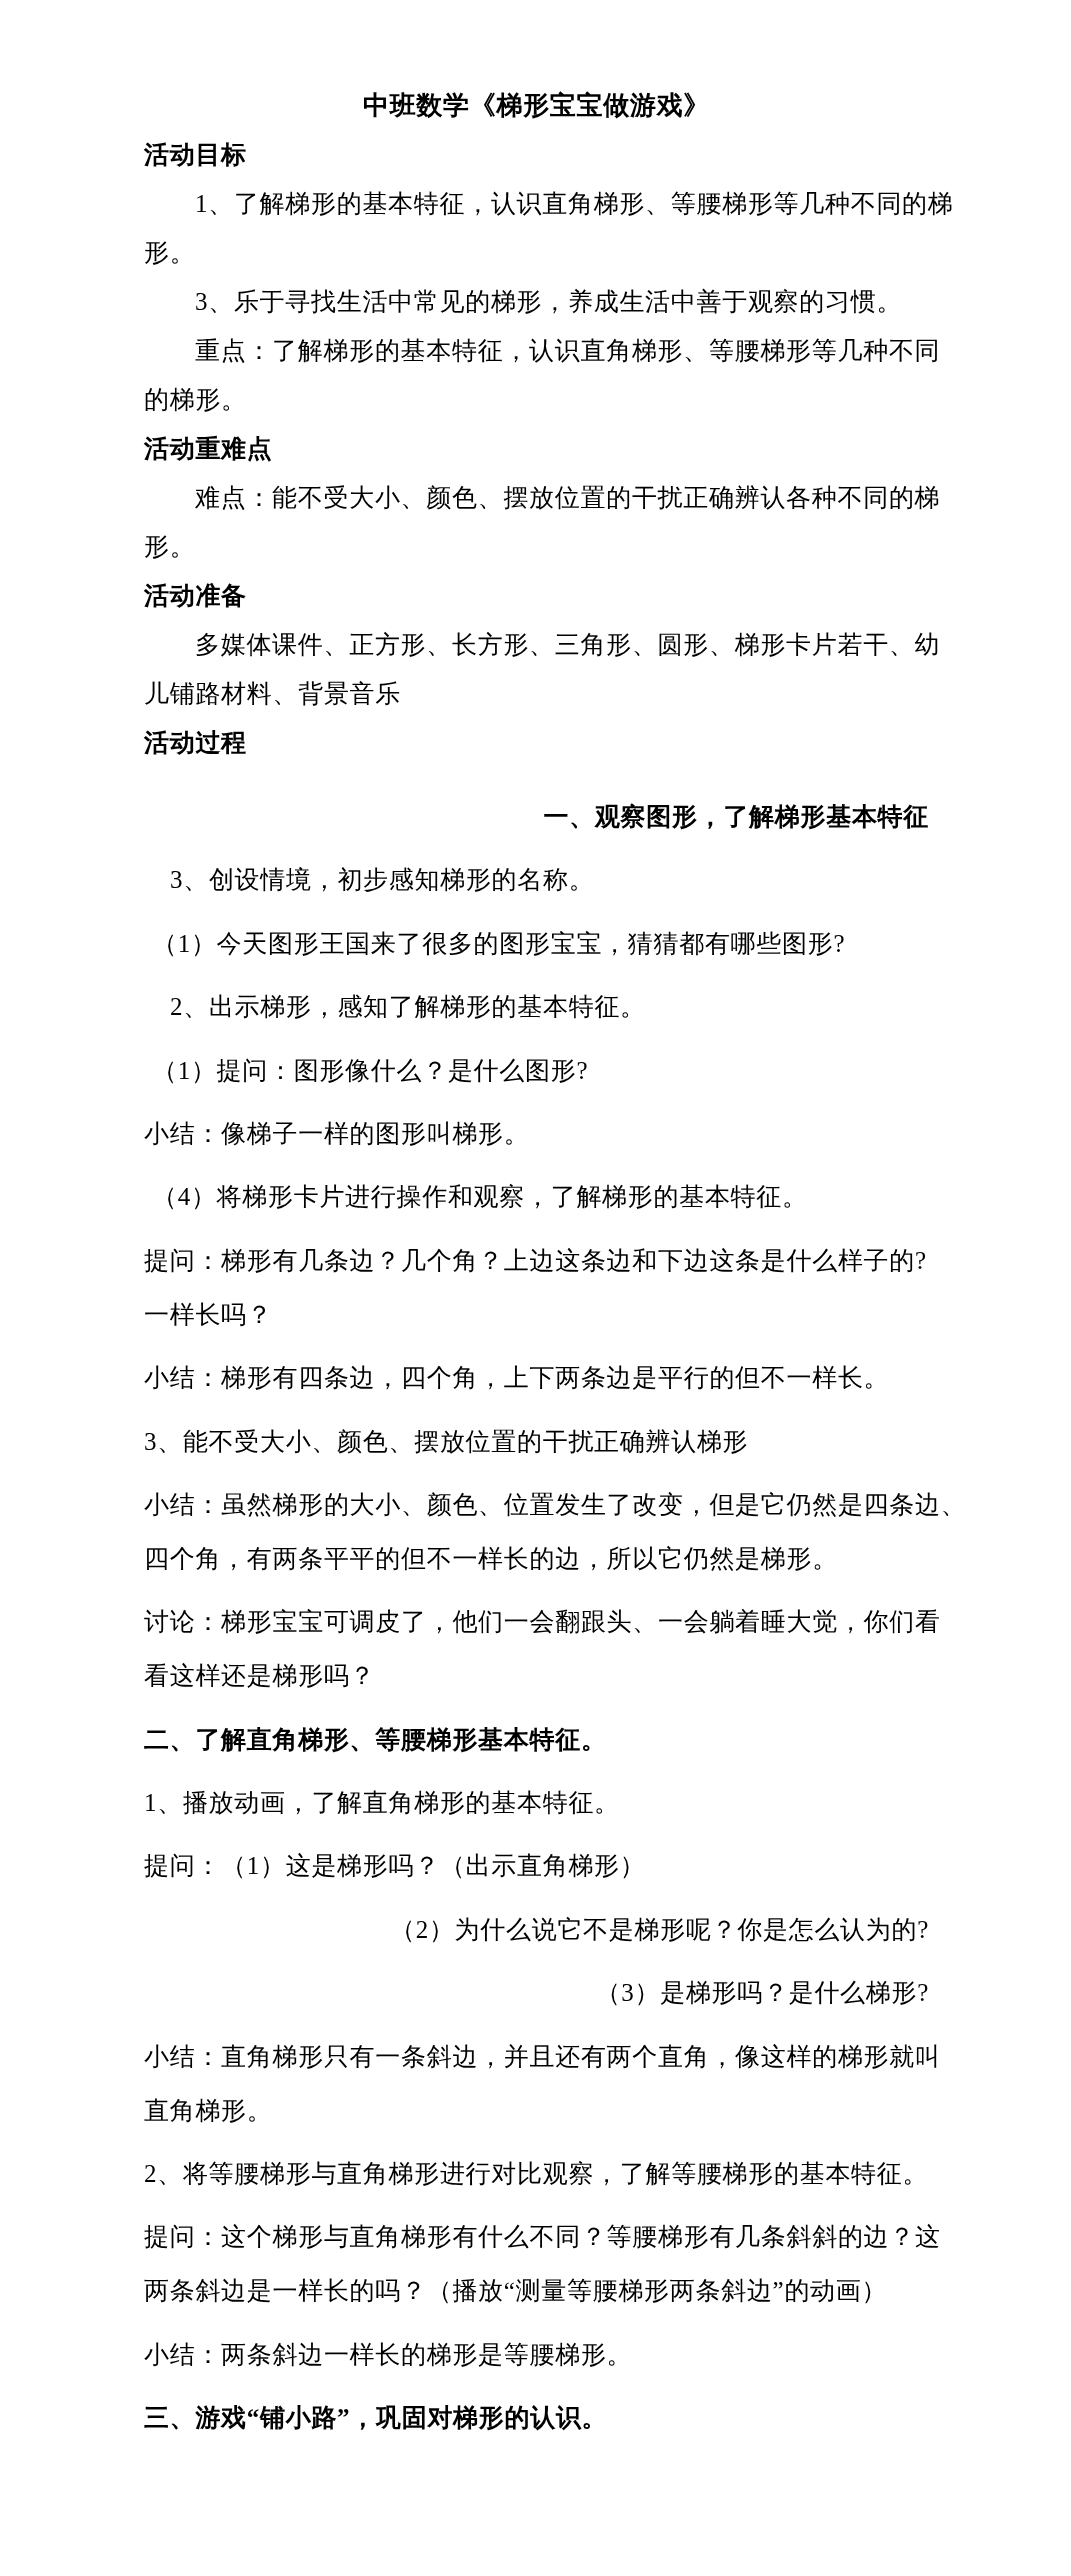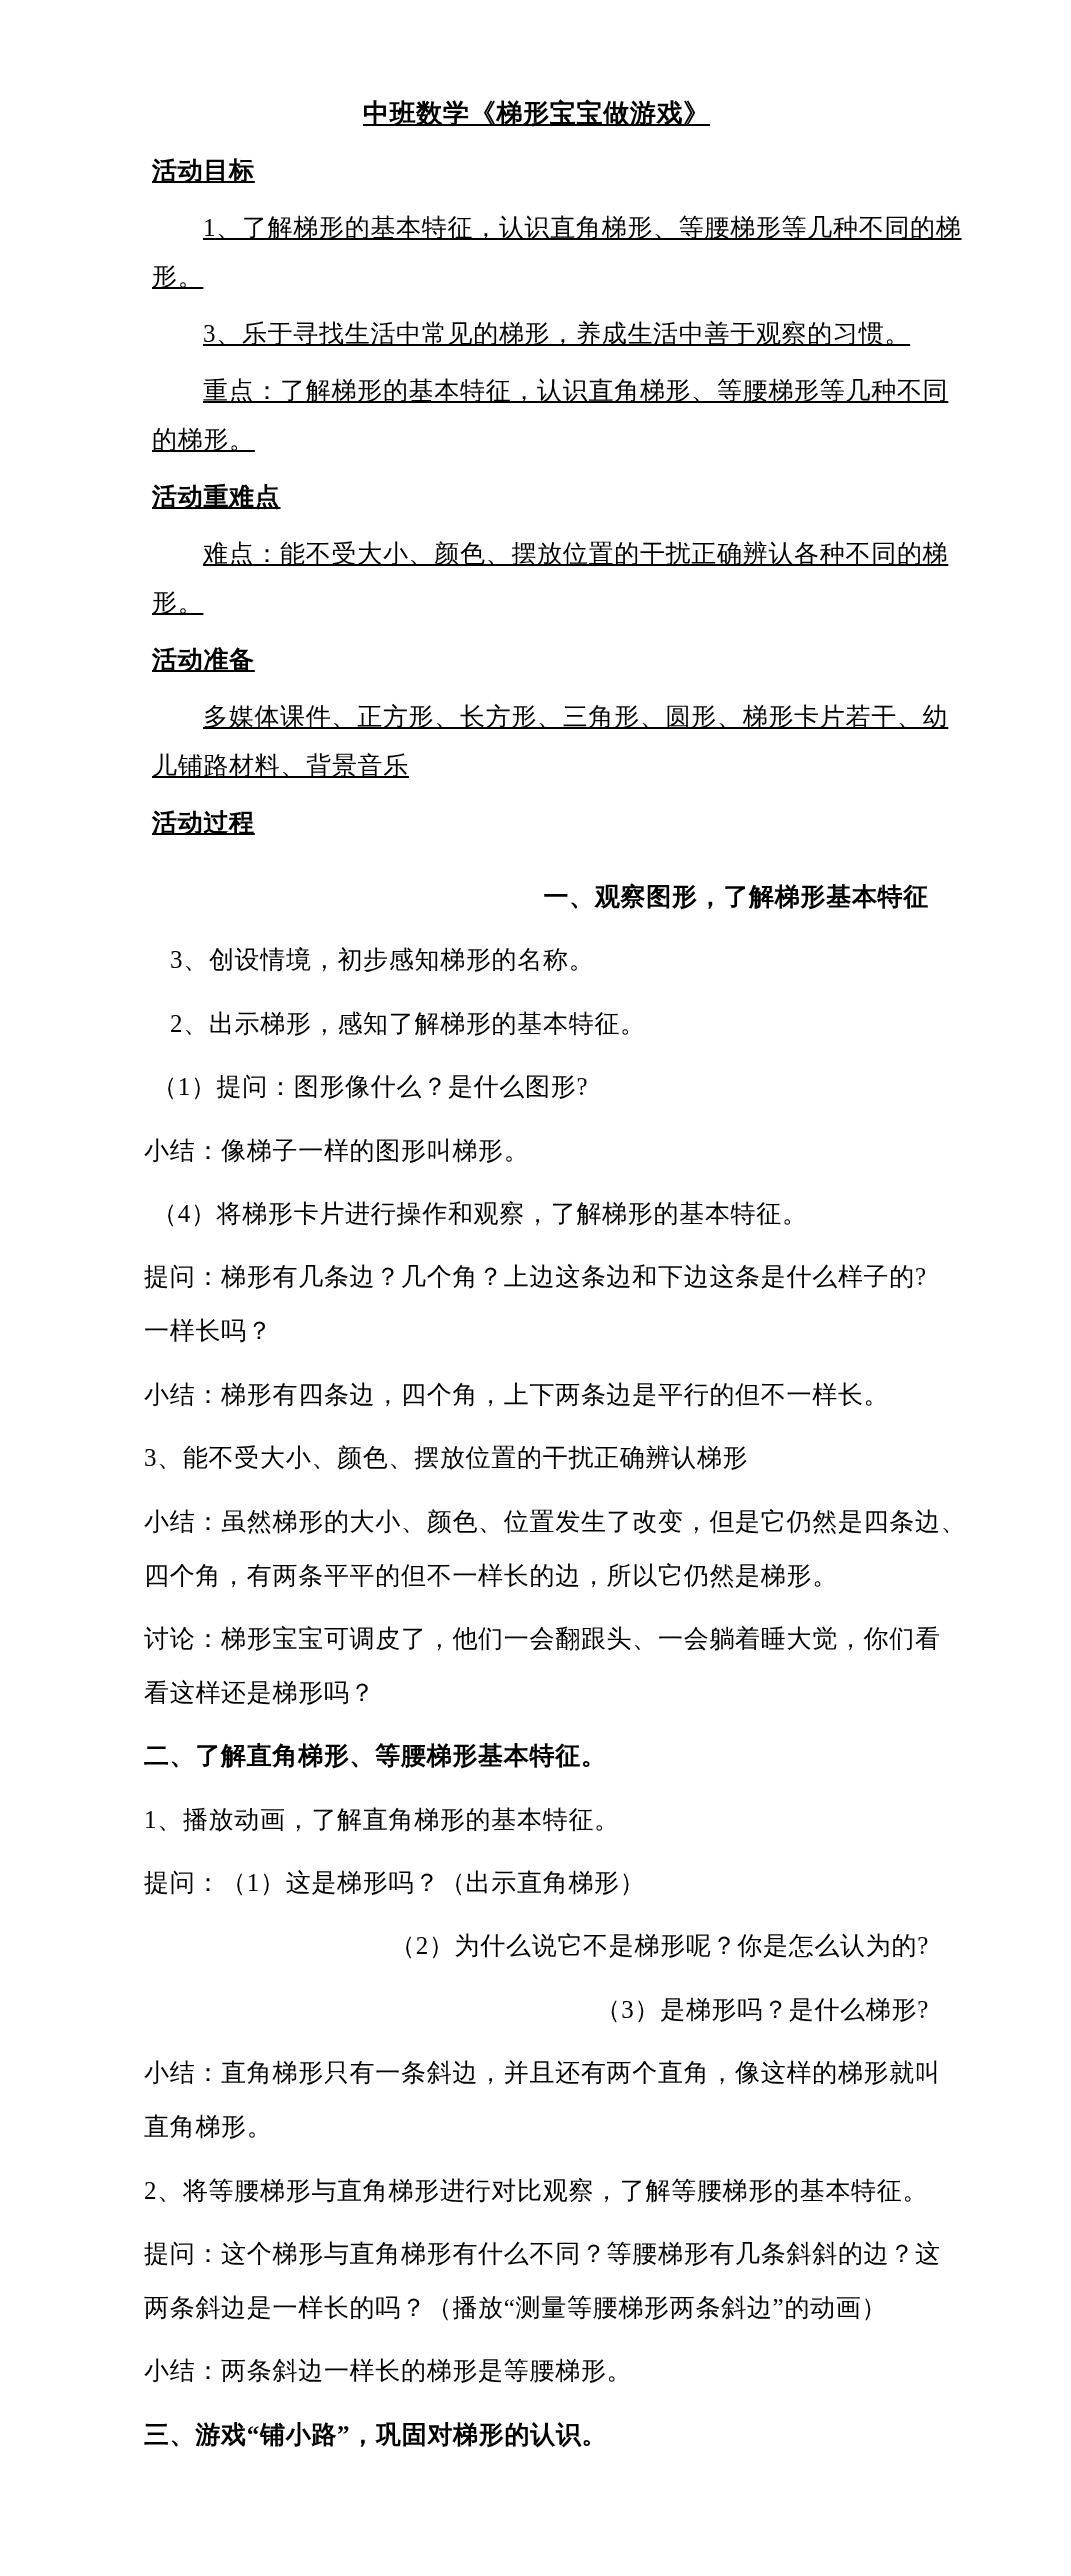--- a/index.html
+++ b/index.html
@@ -22,22 +22,21 @@
     letter-spacing: 0.7px;
   }
   .para {
     margin: 0;
     padding: 0;
     white-space: nowrap;
     font-weight: normal;
   }
   .tight {
     line-height: 49px;
-    margin: 8px;
-    text-decoration: underline;
+    margin: 0;
   }
   .loose {
     line-height: 54px;
     margin: 9.4px 0 0 0;
   }
   .tight + .loose {
     margin-top: 23px;
     text-align: right;
   }
   .bold {
@@ -64,20 +63,21 @@
       <p class="para tight i2">1、了解梯形的基本特征，认识直角梯形、等腰梯形等几种不同的梯<br>形。</p>
       <p class="para tight i2">3、乐于寻找生活中常见的梯形，养成生活中善于观察的习惯。</p>
       <p class="para tight i2">重点：了解梯形的基本特征，认识直角梯形、等腰梯形等几种不同<br>的梯形。</p>
       <p class="para tight i0 bold">活动重难点</p>
       <p class="para tight i2">难点：能不受大小、颜色、摆放位置的干扰正确辨认各种不同的梯<br>形。</p>
       <p class="para tight i0 bold">活动准备</p>
       <p class="para tight i2">多媒体课件、正方形、长方形、三角形、圆形、梯形卡片若干、幼<br>儿铺路材料、背景音乐</p>
       <p class="para tight i0 bold">活动过程</p>
       <p class="para loose i1 bold">一、观察图形，了解梯形基本特征</p>
       <p class="para loose i1">3、创设情境，初步感知梯形的名称。</p>
+      <p class="para loose ip">（1）今天图形王国来了很多的图形宝宝，猜猜都有哪些图形?</p>
       <p class="para loose i1">2、出示梯形，感知了解梯形的基本特征。</p>
       <p class="para loose ip">（1）提问：图形像什么？是什么图形?</p>
       <p class="para loose i0">小结：像梯子一样的图形叫梯形。</p>
       <p class="para loose ip">（4）将梯形卡片进行操作和观察，了解梯形的基本特征。</p>
       <p class="para loose i0">提问：梯形有几条边？几个角？上边这条边和下边这条是什么样子的?<br>一样长吗？</p>
       <p class="para loose i0">小结：梯形有四条边，四个角，上下两条边是平行的但不一样长。</p>
       <p class="para loose i0">3、能不受大小、颜色、摆放位置的干扰正确辨认梯形</p>
       <p class="para loose i0">小结：虽然梯形的大小、颜色、位置发生了改变，但是它仍然是四条边、<br>四个角，有两条平平的但不一样长的边，所以它仍然是梯形。</p>
       <p class="para loose i0">讨论：梯形宝宝可调皮了，他们一会翻跟头、一会躺着睡大觉，你们看<br>看这样还是梯形吗？</p>
       <p class="para loose i0 bold">二、了解直角梯形、等腰梯形基本特征。</p>

